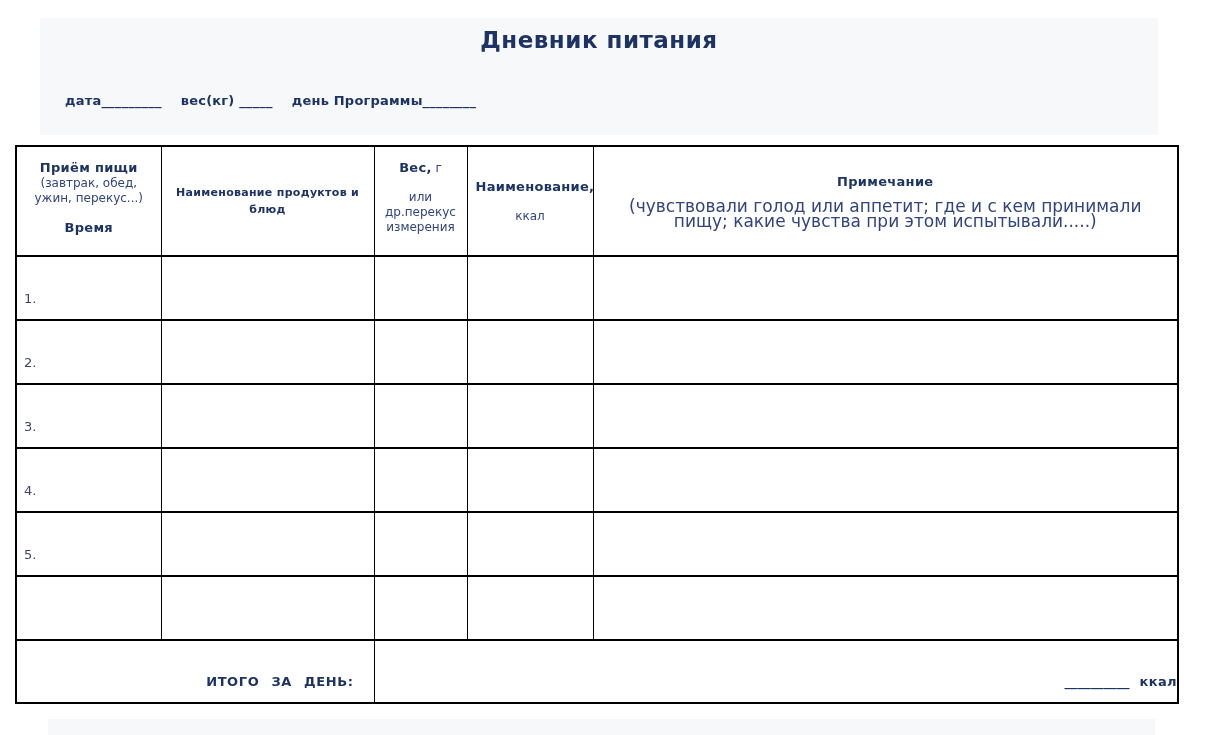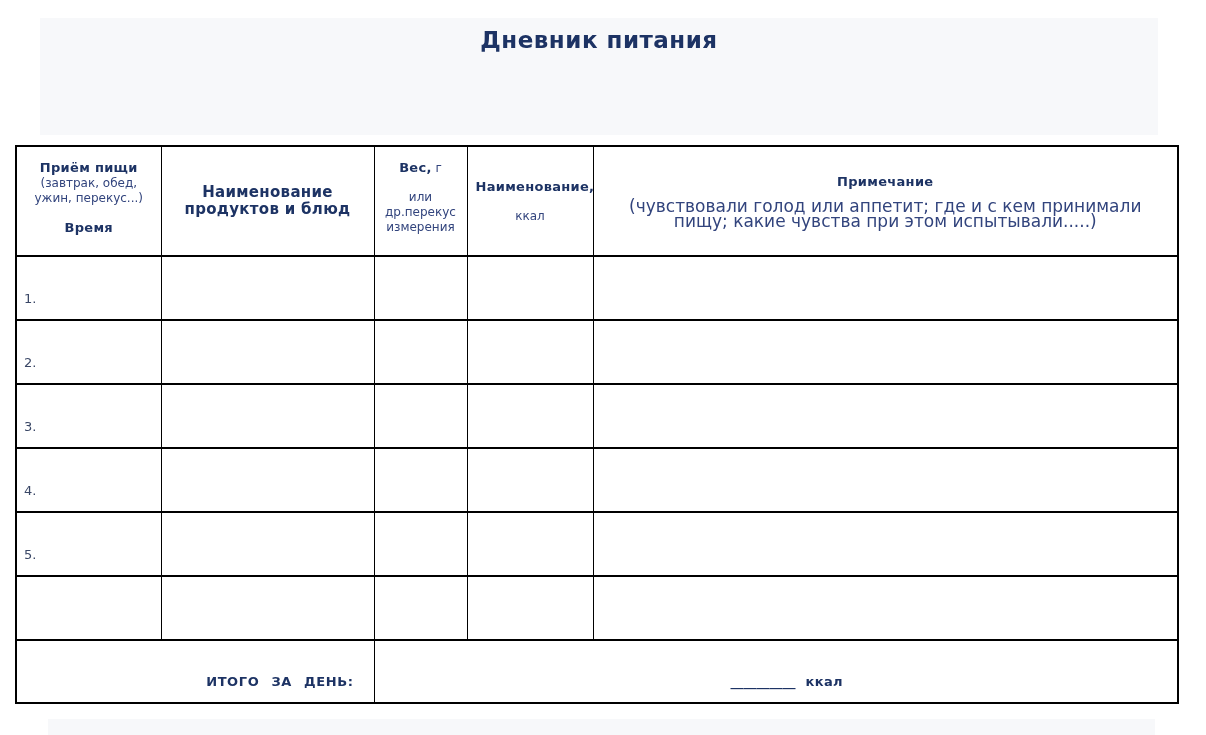--- a/index.html
+++ b/index.html
@@ -47,57 +47,62 @@
   .diary tbody tr{height:64px;}
   .diary tfoot tr{height:63px;}
 
   .diary th{
     font-size:13px;text-align:center;vertical-align:middle;
     padding:6px 8px;font-weight:normal;color:var(--navy-r);
   }
   .diary th.va-top{vertical-align:top;padding-top:13px;}
   .b{font-weight:bold;color:var(--navy-b);letter-spacing:0.3px;font-size:13px;line-height:16px;}
   .r{font-weight:normal;color:var(--navy-r);font-size:12px;line-height:15px;}
-  .th-products .b{font-size:15px;line-height:17px;}
+  .th-products .b{font-size:11px;line-height:17px;}
   .th-weight{padding-left:2px;padding-right:2px;}
   .gap18{height:14px;} .gap14{height:14px;} .gap8{height:9px;}
   .note{font-size:17px;line-height:15px;}
 
   td.numcell{
     vertical-align:bottom;text-align:left;
     padding:0 0 13px 7px;
     font-size:13px;color:var(--num);
   }
   td.entry{background:#ffffff;}
 
   td.total-label{
     text-align:right;vertical-align:bottom;
     padding:16px 20px 13px 0;
     font-size:13px;font-weight:bold;color:var(--navy-b);
     word-spacing:7px;letter-spacing:0.6px;
   }
   td.total-value{
-    text-align:center;vertical-align:bottom;
+    text-align:right;vertical-align:bottom;
     padding:0 0 13px 22px;
     font-size:13px;font-weight:bold;color:var(--navy-b);
   }
   td.total-value .unit{margin-left:10px;letter-spacing:0.4px;}
 
   .bottom-strip{
     position:absolute;left:48px;top:719px;width:1107px;height:16px;
     background:var(--panel);
   }
 </style>
 </head>
 <body>
 
 <div class="page">
 
   <div class="top-panel">
     <h1 class="title">Дневник питания</h1>
+    <div class="fields">
+      <span class="field">дата_________</span>
+      <span class="field">вес(кг) _____</span>
+      <span class="field">день Программы________</span>
+    </div>
   </div>
 
   <table class="diary">
     <colgroup>
       <col style="width:145px">
       <col style="width:213px">
       <col style="width:93px">
       <col style="width:126px">
       <col style="width:585px">
     </colgroup>

